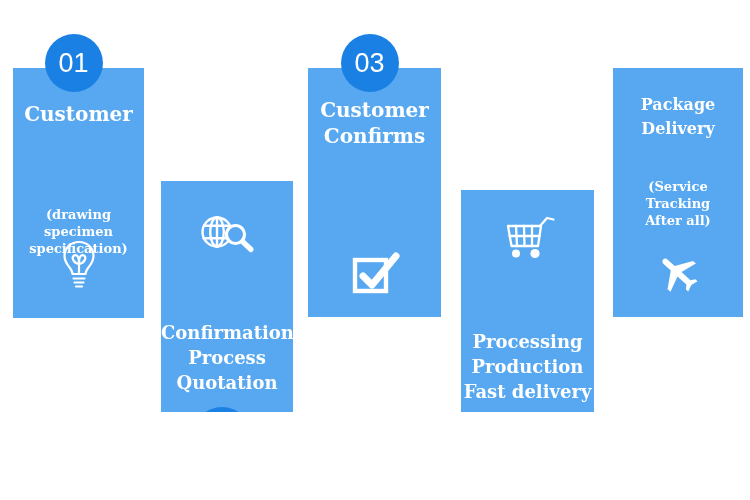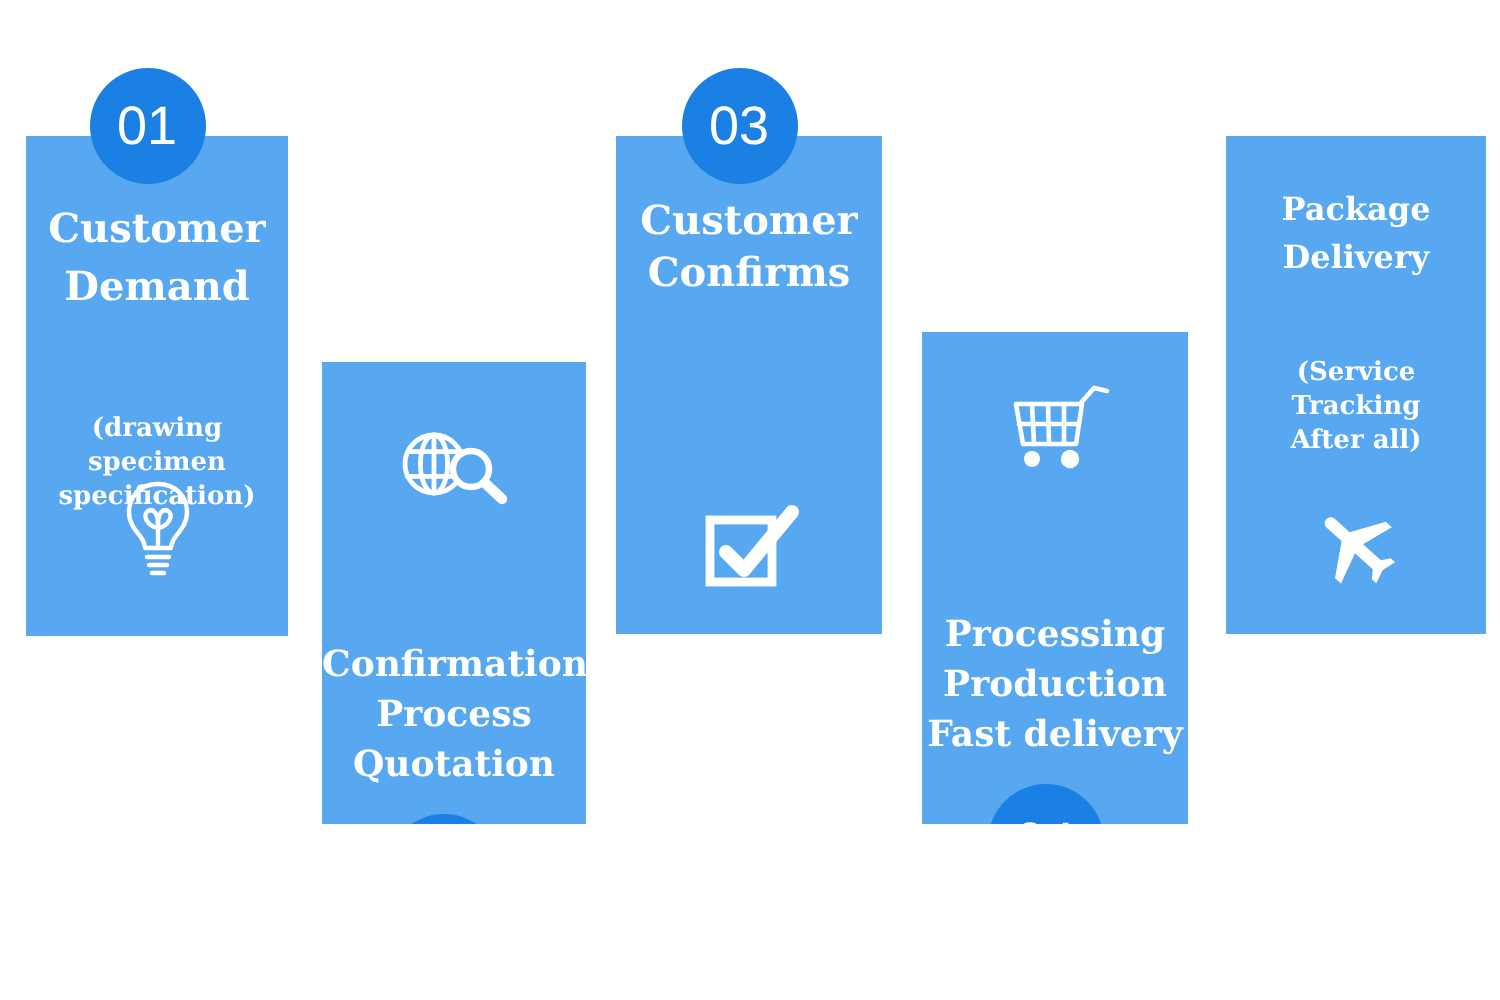--- a/index.html
+++ b/index.html
@@ -7,21 +7,21 @@
     position:relative; width:750px; height:412px; background:#ffffff;
     font-family:"DejaVu Serif", serif; overflow:hidden;padding-left:47px;
   }
   .card {
     position:absolute; background:#57a8f0; color:#ffffff;
     text-align:center;
   }
   .s1 { left:13px;  top:68px;  width:131px; height:250px; }
   .s2 { left:161px; top:181px; width:132px; height:250px;text-decoration:underline; }
   .s3 { left:308px; top:68px;  width:133px; height:249px; }
-  .s4 { left:461px; top:166px; width:133px; height:250px; }
+  .s4 { left:461px; top:190px; width:133px; height:250px; }
   .s5 { left:613px; top:68px;  width:130px; height:249px; }
 
   .badge {
     position:absolute; left:50%; transform:translateX(-50%); margin-left:-5px;
     width:58px; height:58px; border-radius:50%; background:#1b80e4;
     display:flex; align-items:center; justify-content:center;
     font-family:"Liberation Sans","DejaVu Sans",sans-serif;
     font-size:27px; font-weight:500; color:#ffffff; z-index:2;
   }
   .card.top    .badge { top:-34px; }
@@ -51,21 +51,20 @@
 <body>
 
 <div class="stage">
 
   <div class="card top s1">
     <div class="badge">
       <span>01</span>
     </div>
     <div class="abs t-block">
       <div class="line title20">Customer</div>
-      <div class="line title20">Demand</div>
     </div>
     <div class="abs n-block">
       <div class="line note13">(drawing</div>
       <div class="line note13">specimen</div>
       <div class="line note13">specification)</div>
     </div>
     <div class="icon-wrap">
       <svg width="40" height="52" viewBox="0 0 40 52" fill="none" stroke="#ffffff" stroke-width="2.2" stroke-linecap="round" stroke-linejoin="round">
         <path d="M20 3 C11 3 5.5 9.5 5.5 17 c0 5.5 2.8 8.6 5.5 12 1.6 2 2.3 3.6 2.6 6 h12.8 c0.3-2.4 1-4 2.6-6 2.7-3.4 5.5-6.5 5.5-12 C34.5 9.5 29 3 20 3 Z"></path>
         <path d="M20 35 V22"></path>

